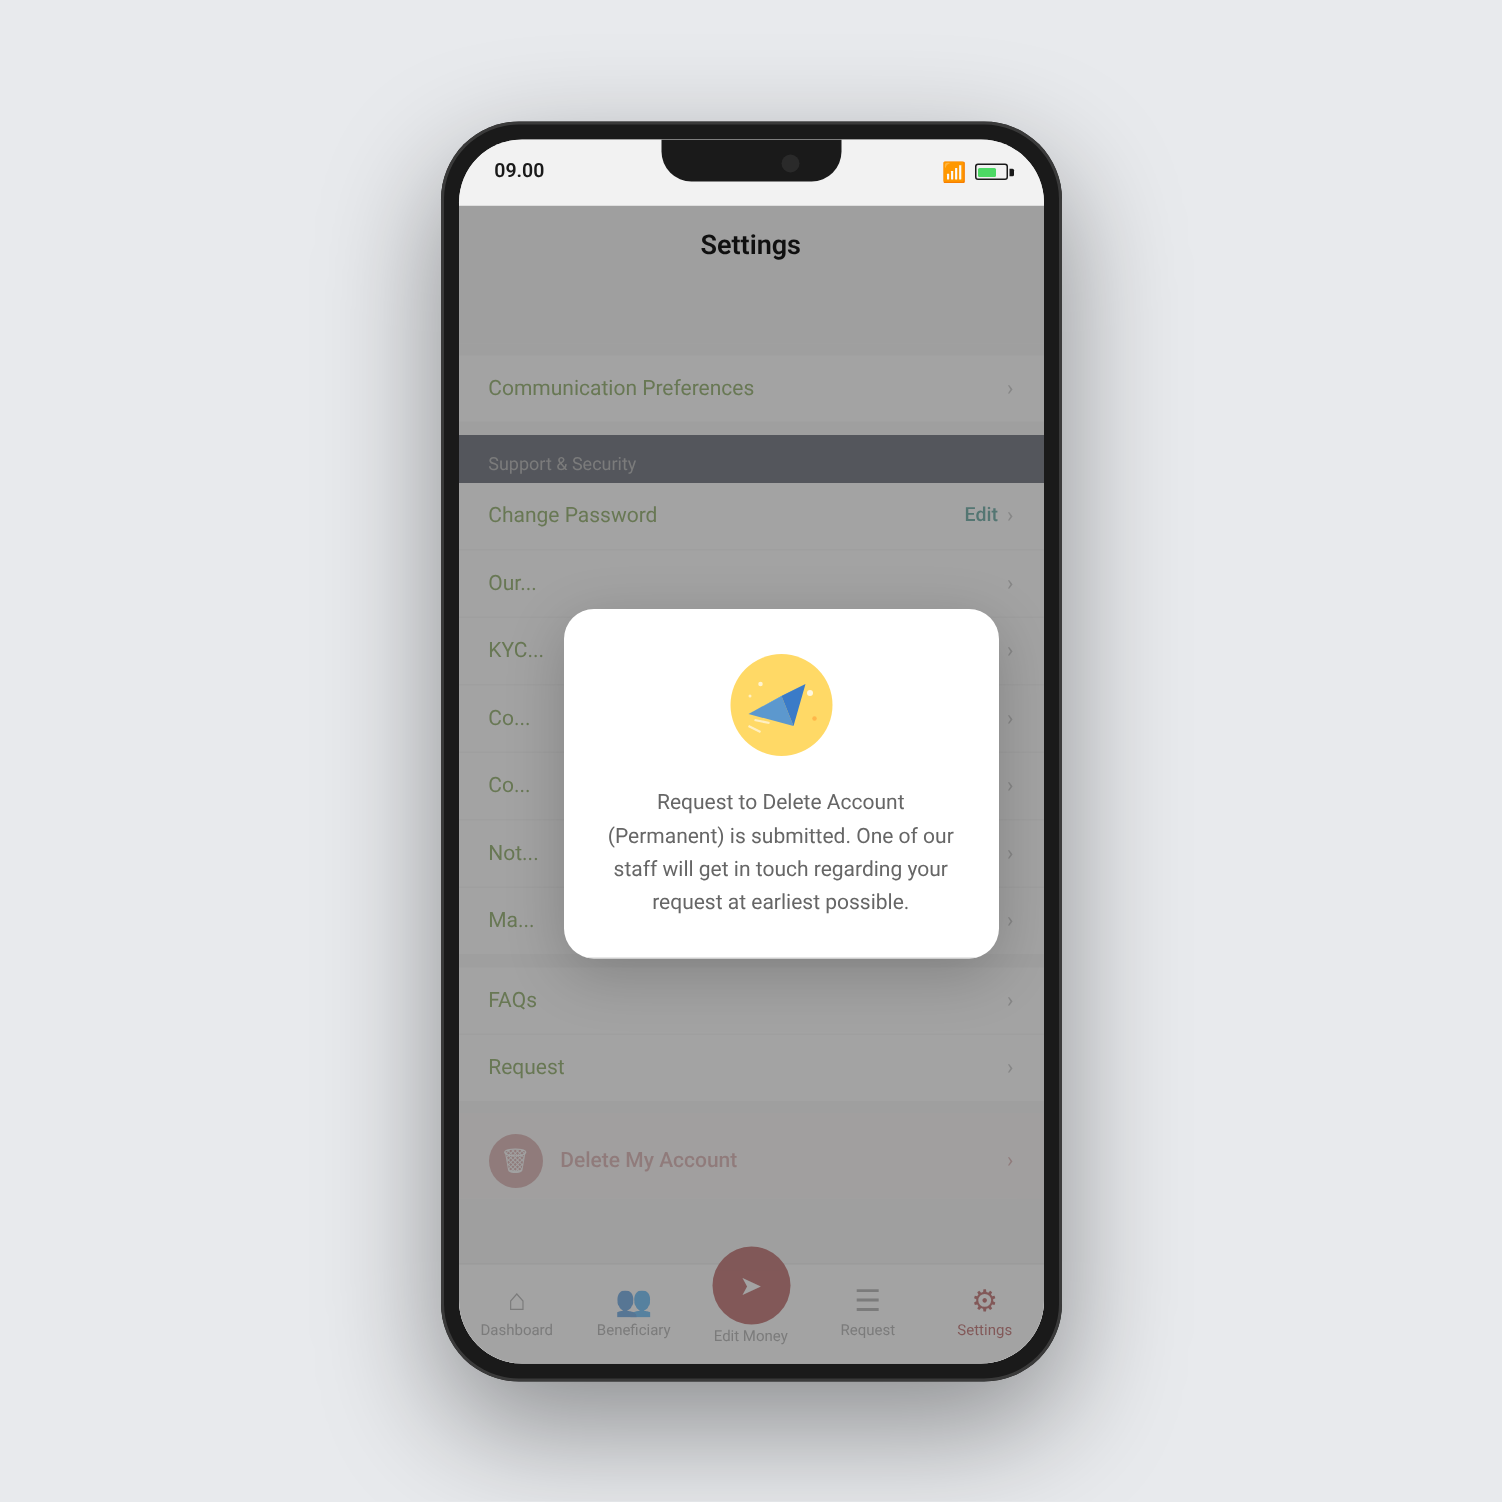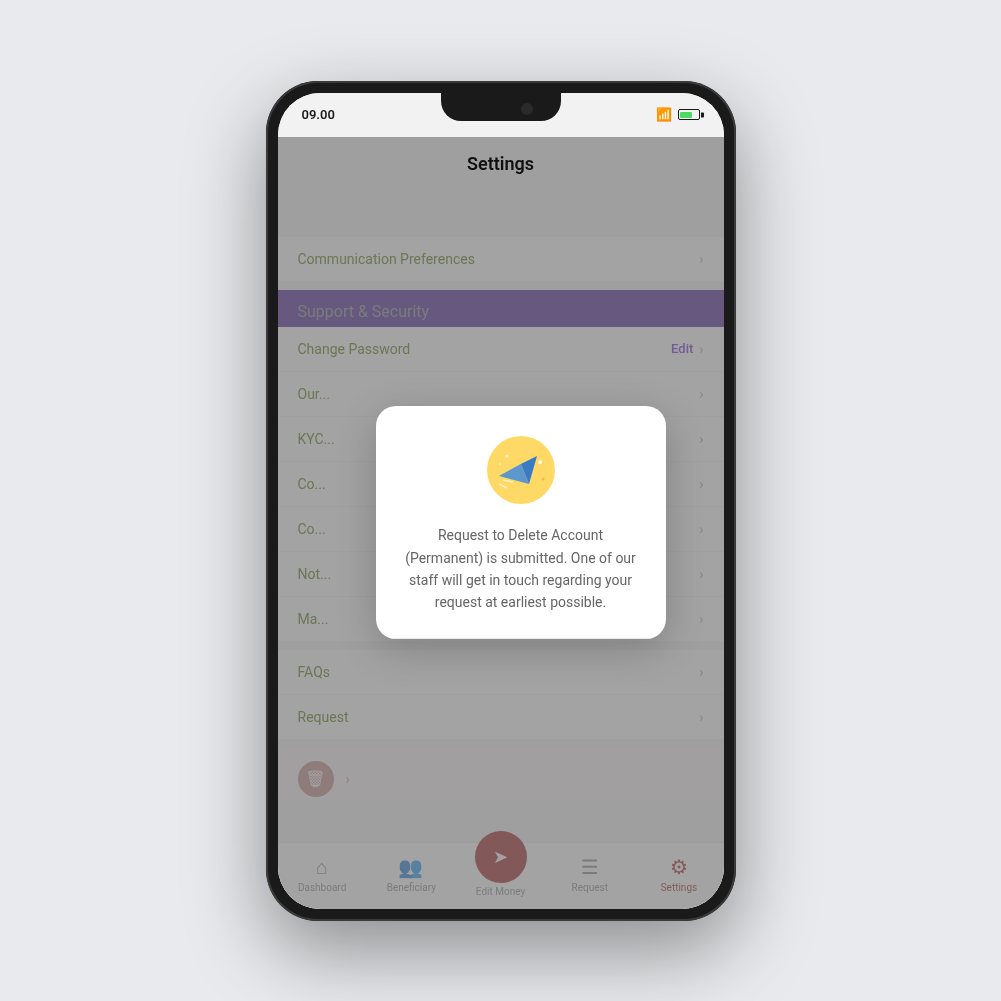--- a/index.html
+++ b/index.html
@@ -8,21 +8,21 @@
       width: 1001px;
       height: 1001px;
       background: #e8eaed;
       display: flex;
       align-items: center;
       justify-content: center;
       font-family: -apple-system, BlinkMacSystemFont, 'Segoe UI', Roboto, sans-serif;
     }
 
     .phone-outer {
-      width: 470px;
+      width: 414px;
       height: 840px;
       background: #1a1a1a;
       border-radius: 52px;
       padding: 12px;
       box-shadow: 0 30px 80px rgba(0,0,0,0.4), inset 0 0 0 2px #3a3a3a;
       position: relative;
     }
 
     .phone-screen {
       width: 100%;
@@ -167,34 +167,34 @@
     }
 
     .settings-item-right {
       display: flex;
       align-items: center;
       gap: 6px;
     }
 
     .edit-label {
       font-size: 13px;
-      color: #6d28d9;
+      color: #0f766e;
       font-weight: 500;
     }
 
     .chevron {
       color: #aaa;
       font-size: 14px;
     }
 
     .section-label {
       padding: 12px 20px 6px;
-      font-size: 16px;
+      font-size: 12px;
       color: #888;
-      background: #4c1d95;
+      background: #0f172a;
     }
 
     .spacer-row {
       height: 8px;
       background: #f5f5f5;
     }
 
     
     .bottom-bar {
       background: #ffffff;
@@ -427,20 +427,21 @@
 
         <div class="settings-item">
           <span class="settings-item-text">Request</span>
           <span class="chevron">›</span>
         </div>
 
         <div class="delete-account-row">
           <div class="delete-icon-circle">
             <span>🗑</span>
           </div>
+          <span class="delete-text">Delete My Account</span>
           <span class="chevron" style="color:#9b1c1c;">›</span>
         </div>
       </div>
 
       <div class="bottom-bar" style="opacity:0.5;">
         <div class="bottom-tab">
           <span class="bottom-tab-icon">⌂</span>
           <span class="bottom-tab-label">Dashboard</span>
         </div>
         <div class="bottom-tab">

